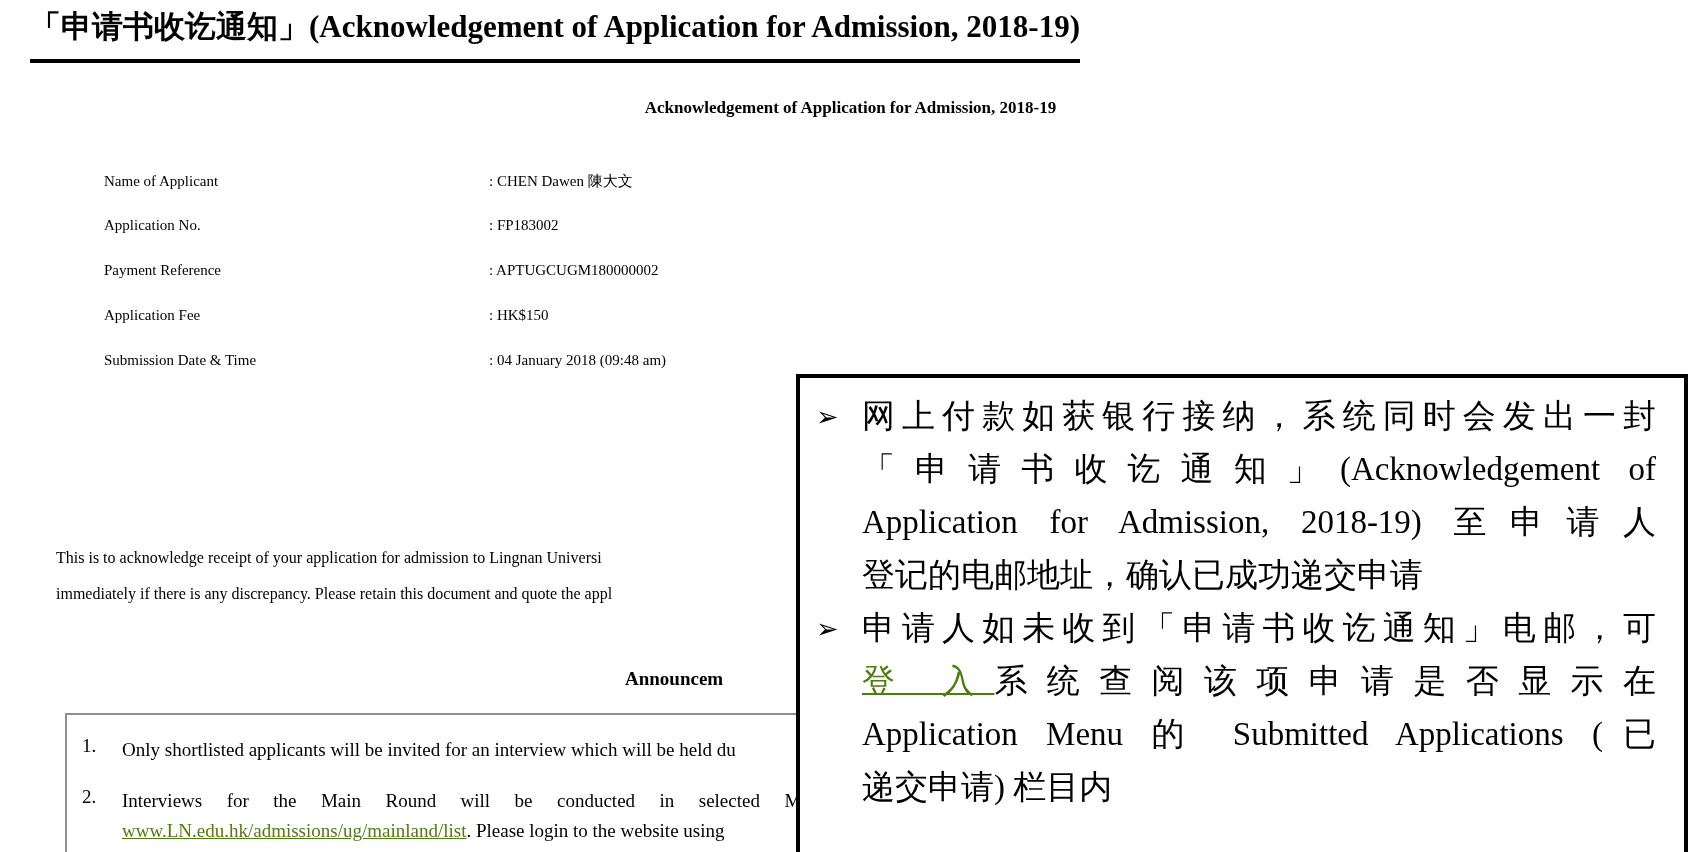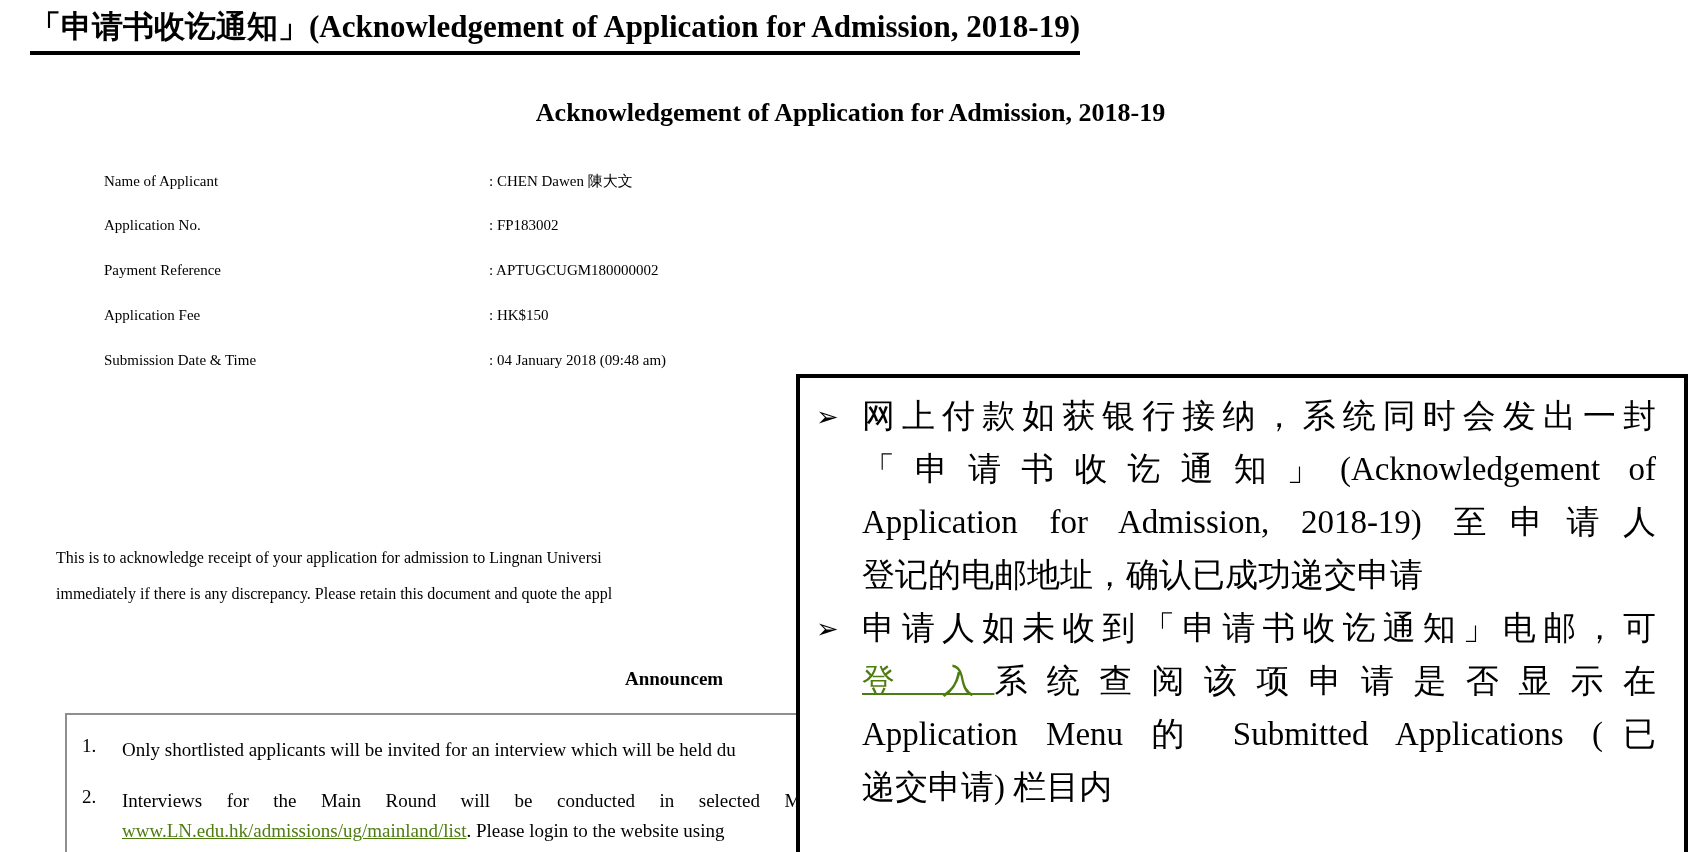--- a/index.html
+++ b/index.html
@@ -16,31 +16,31 @@
 
   
   .top-title {
     position: absolute;
     left: 30px;
     top: 6px;
     font-size: 31px;
     font-weight: bold;
     white-space: nowrap;
     border-bottom: 4px solid #000;
-    padding-bottom: 3px;
+    padding-bottom: 11px;
   }
 
   
   .doc-heading {
     position: absolute;
     left: 0;
     top: 98px;
     width: 1701px;
     text-align: center;
-    font-size: 26px;
+    font-size: 17px;
     font-weight: bold;
   }
 
   
   .fields { position: absolute; left: 60px; top: 172px; }
   .frow { height: 45px; white-space: nowrap; font-size: 15px; margin-left: 44px; }
   .flabel { display: inline-block; width: 385px; }
   .fvalue { display: inline-block; }
 
   

